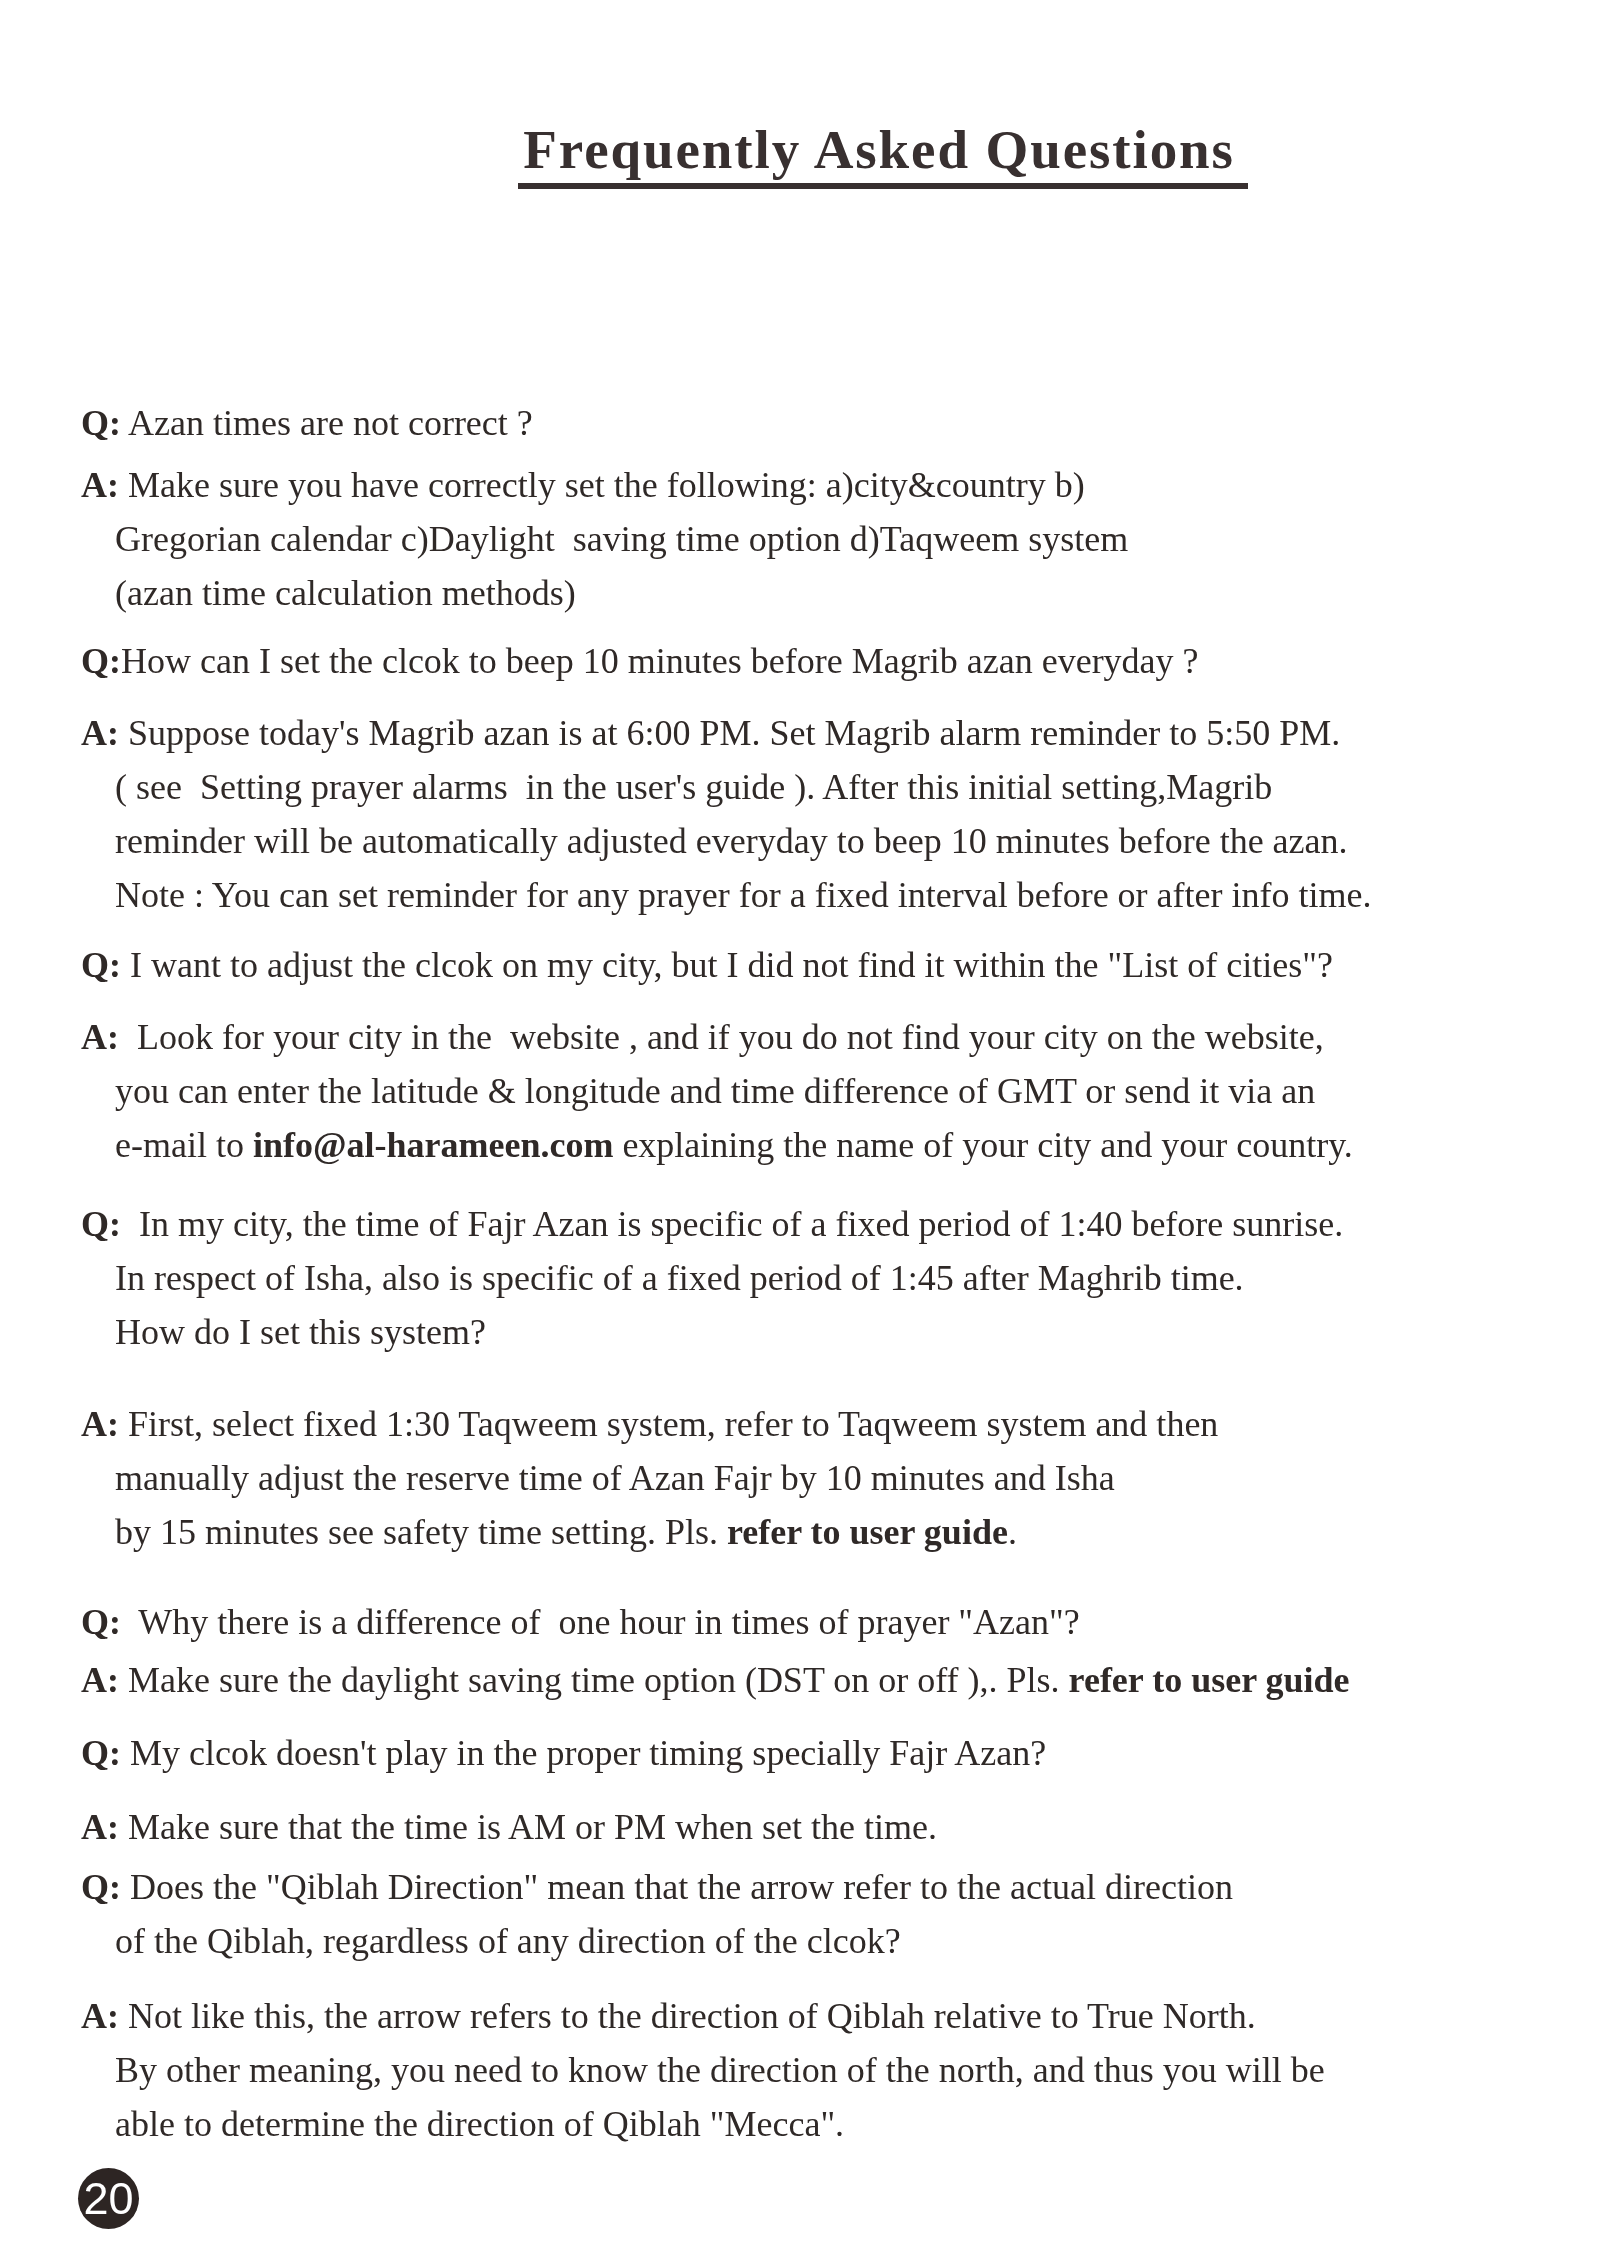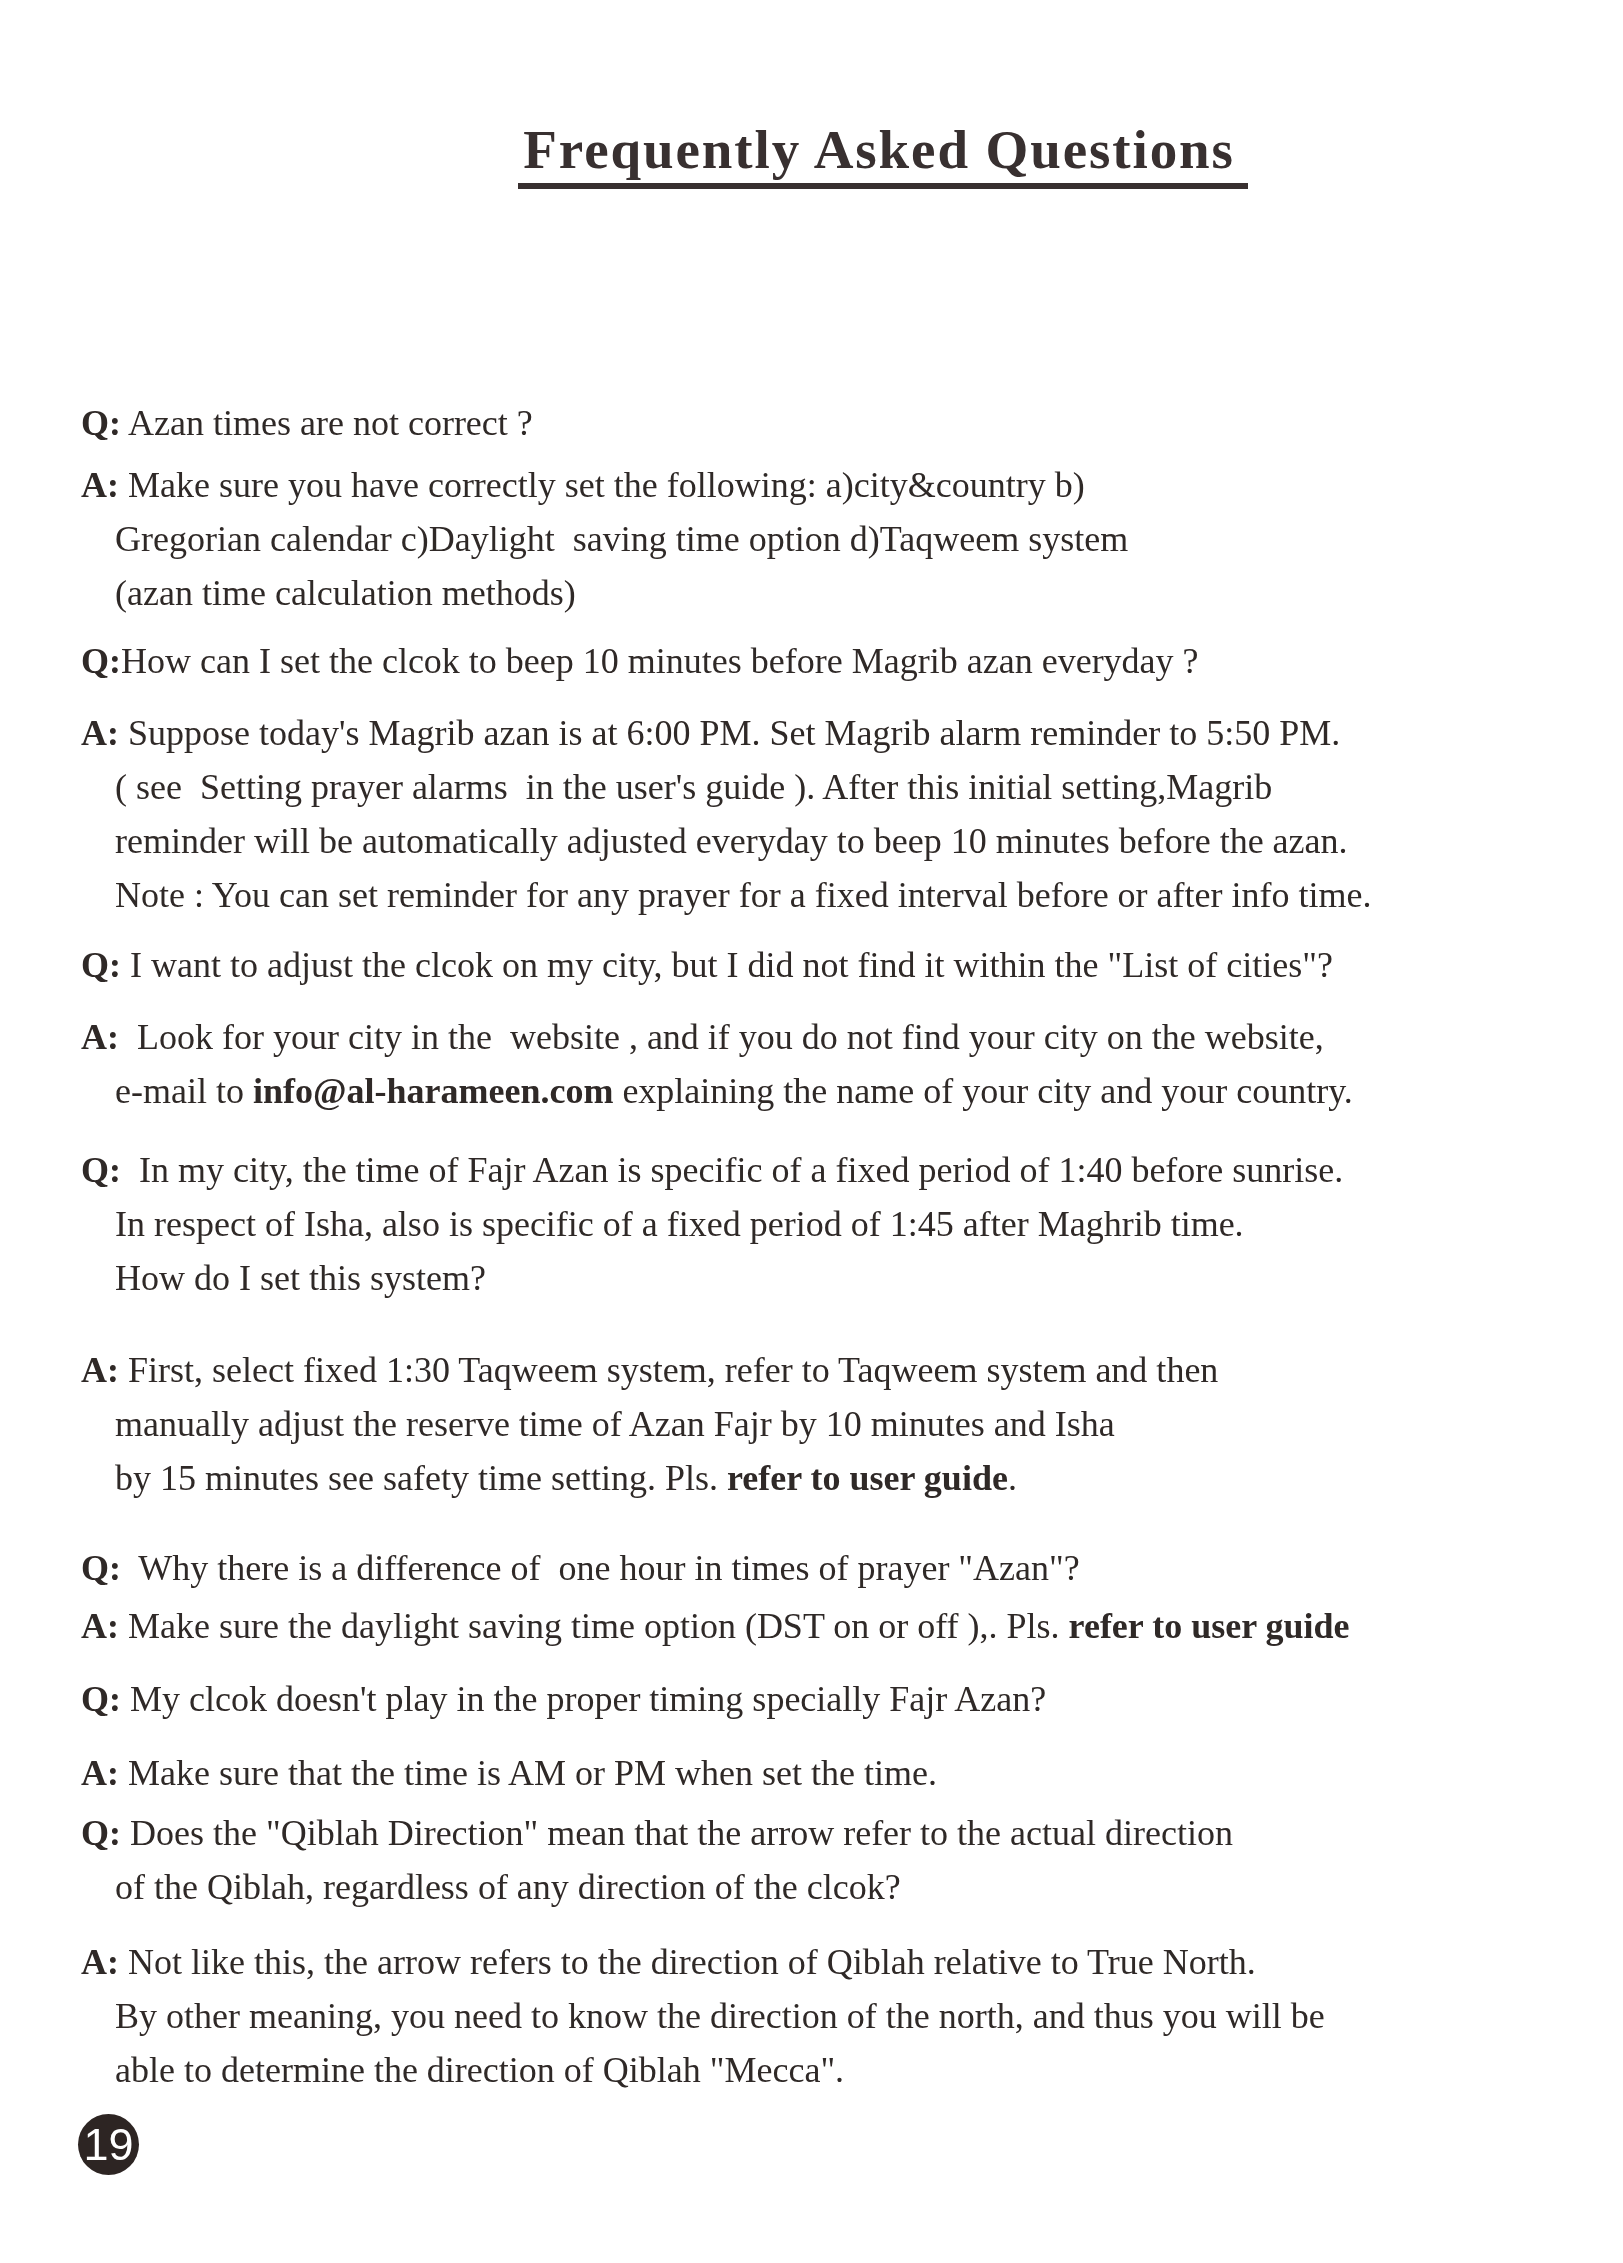--- a/index.html
+++ b/index.html
@@ -91,20 +91,21 @@
     <div class="line cont">( see  Setting prayer alarms  in the user's guide ). After this initial setting,Magrib</div>
     <div class="line cont">reminder will be automatically adjusted everyday to beep 10 minutes before the azan.</div>
     <div class="line cont">Note : You can set reminder for any prayer for a fixed interval before or after info time.</div>
   </div>
 
   <div class="para" style="margin-top:16.3px">
     <div class="line"><span class="lbl">Q:</span><span> I want to adjust the clcok on my city, but I did not find it within the "List of cities"?</span></div>
   </div>
   <div class="para" style="margin-top:18px">
     <div class="line"><span class="lbl">A:</span><span>  Look for your city in the  website , and if you do not find your city on the website,</span></div>
+    <div class="line cont">you can enter the latitude &amp; longitude and time difference of GMT or send it via an</div>
     <div class="line cont"><span>e-mail to </span><span class="b">info@al-harameen.com</span><span> explaining the name of your city and your country.</span></div>
   </div>
 
   <div class="para" style="margin-top:25px">
     <div class="line"><span class="lbl">Q:</span><span>  In my city, the time of Fajr Azan is specific of a fixed period of 1:40 before sunrise.</span></div>
     <div class="line cont">In respect of Isha, also is specific of a fixed period of 1:45 after Maghrib time.</div>
     <div class="line cont">How do I set this system?</div>
   </div>
   <div class="para" style="margin-top:38px">
     <div class="line"><span class="lbl">A:</span><span> First, select fixed 1:30 Taqweem system, refer to Taqweem system and then</span></div>
@@ -130,17 +131,17 @@
     <div class="line"><span class="lbl">Q:</span><span> Does the "Qiblah Direction" mean that the arrow refer to the actual direction</span></div>
     <div class="line cont">of the Qiblah, regardless of any direction of the clcok?</div>
   </div>
   <div class="para" style="margin-top:21px">
     <div class="line"><span class="lbl">A:</span><span> Not like this, the arrow refers to the direction of Qiblah relative to True North.</span></div>
     <div class="line cont">By other meaning, you need to know the direction of the north, and thus you will be</div>
     <div class="line cont">able to determine the direction of Qiblah "Mecca".</div>
   </div>
 
   <div class="page-badge">
-    <span>19</span>
+    <span>20</span>
   </div>
 
 </div>
 
 
 </body></html>

